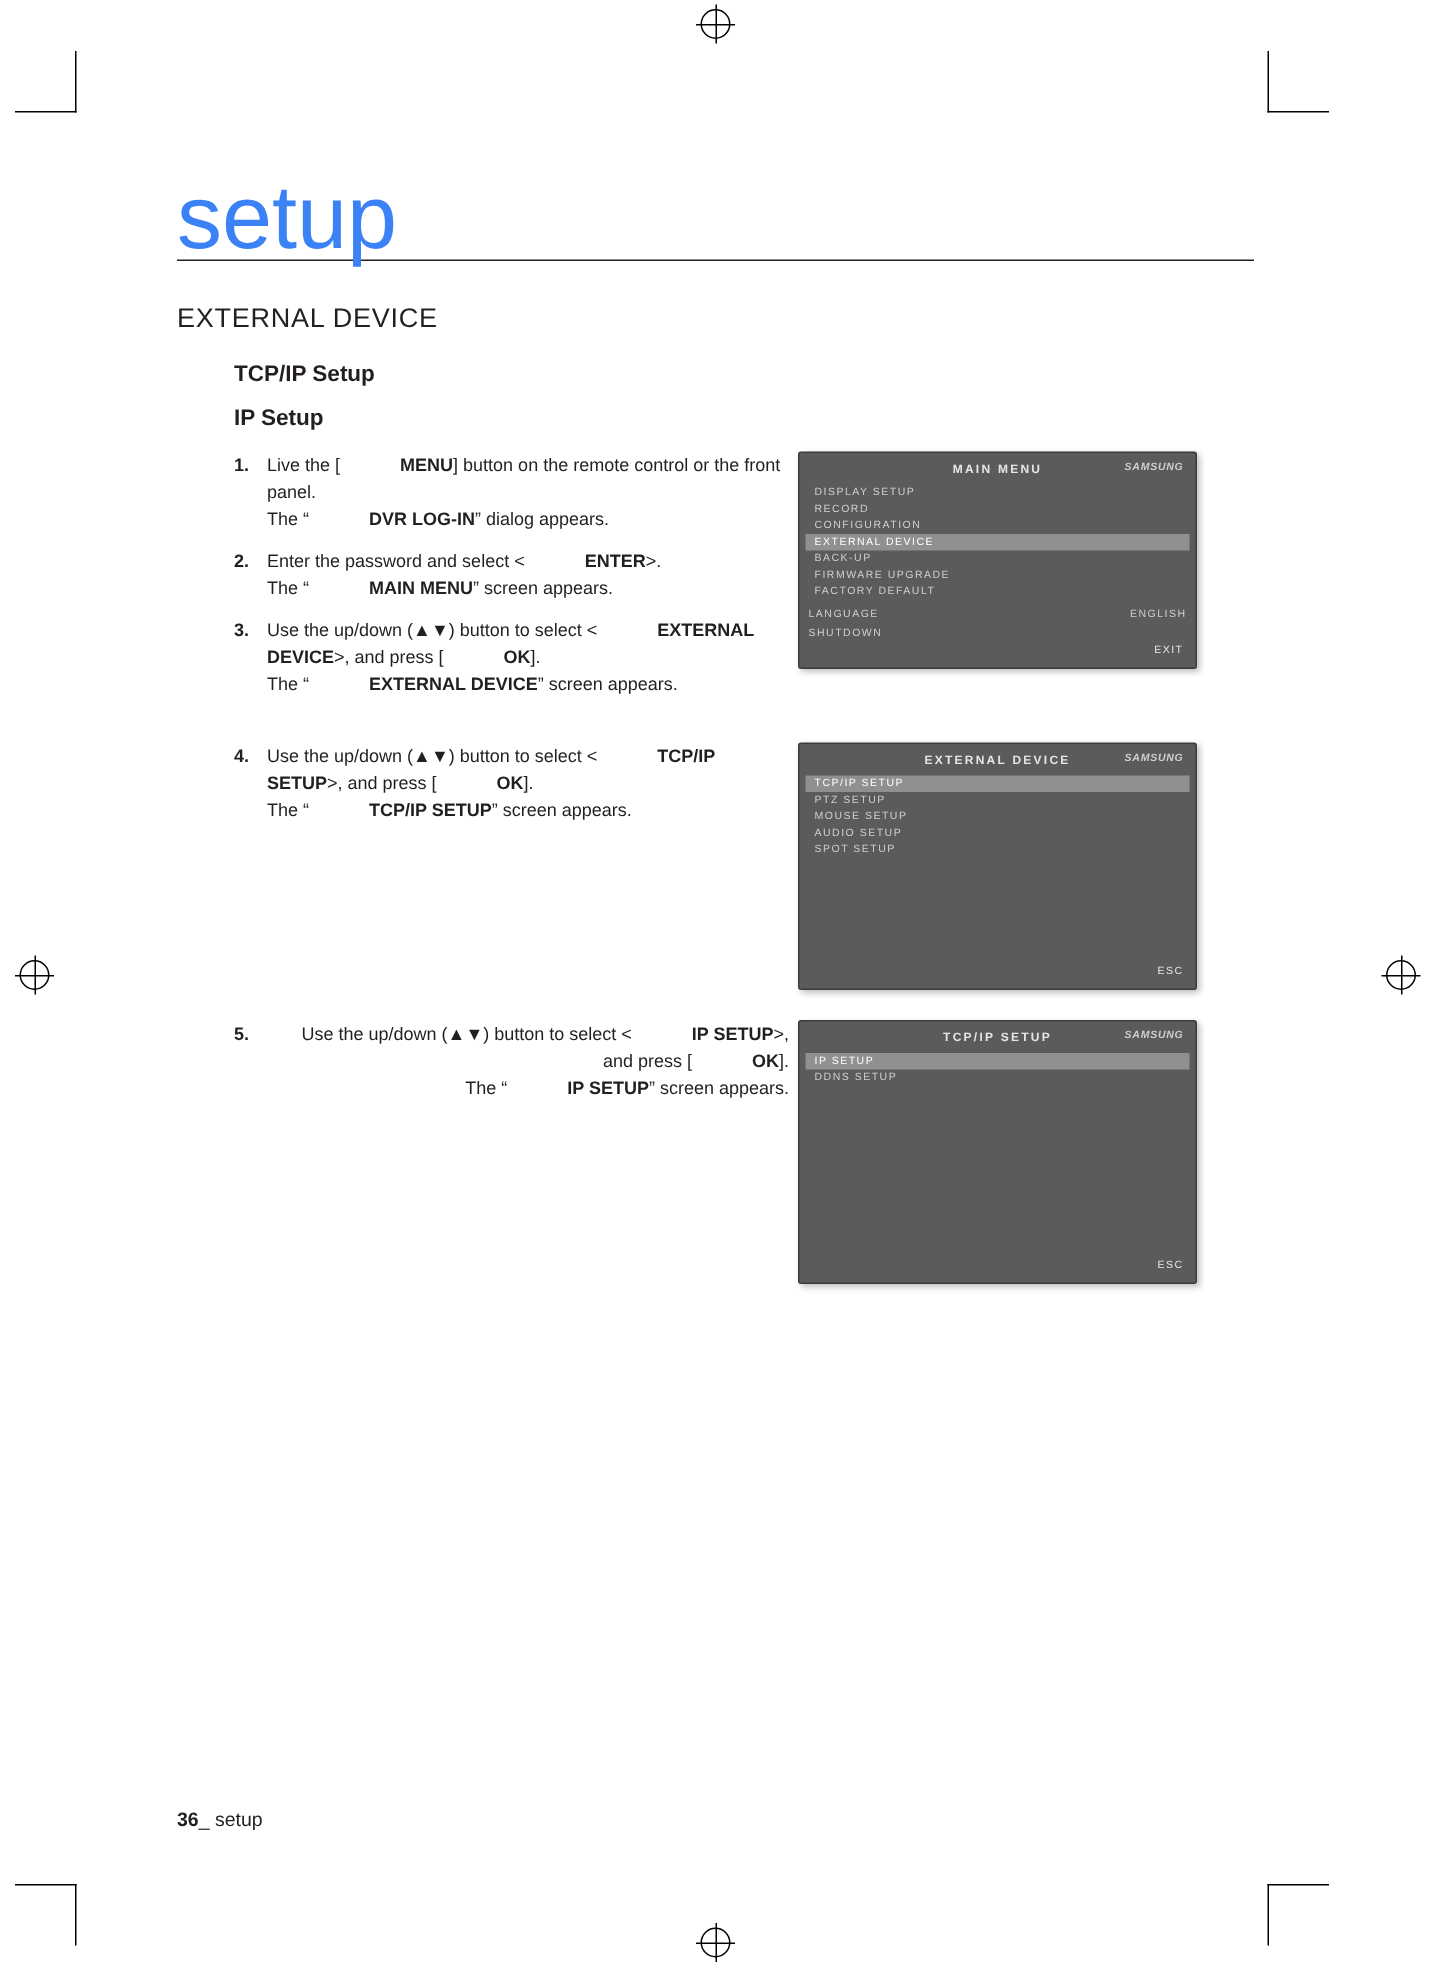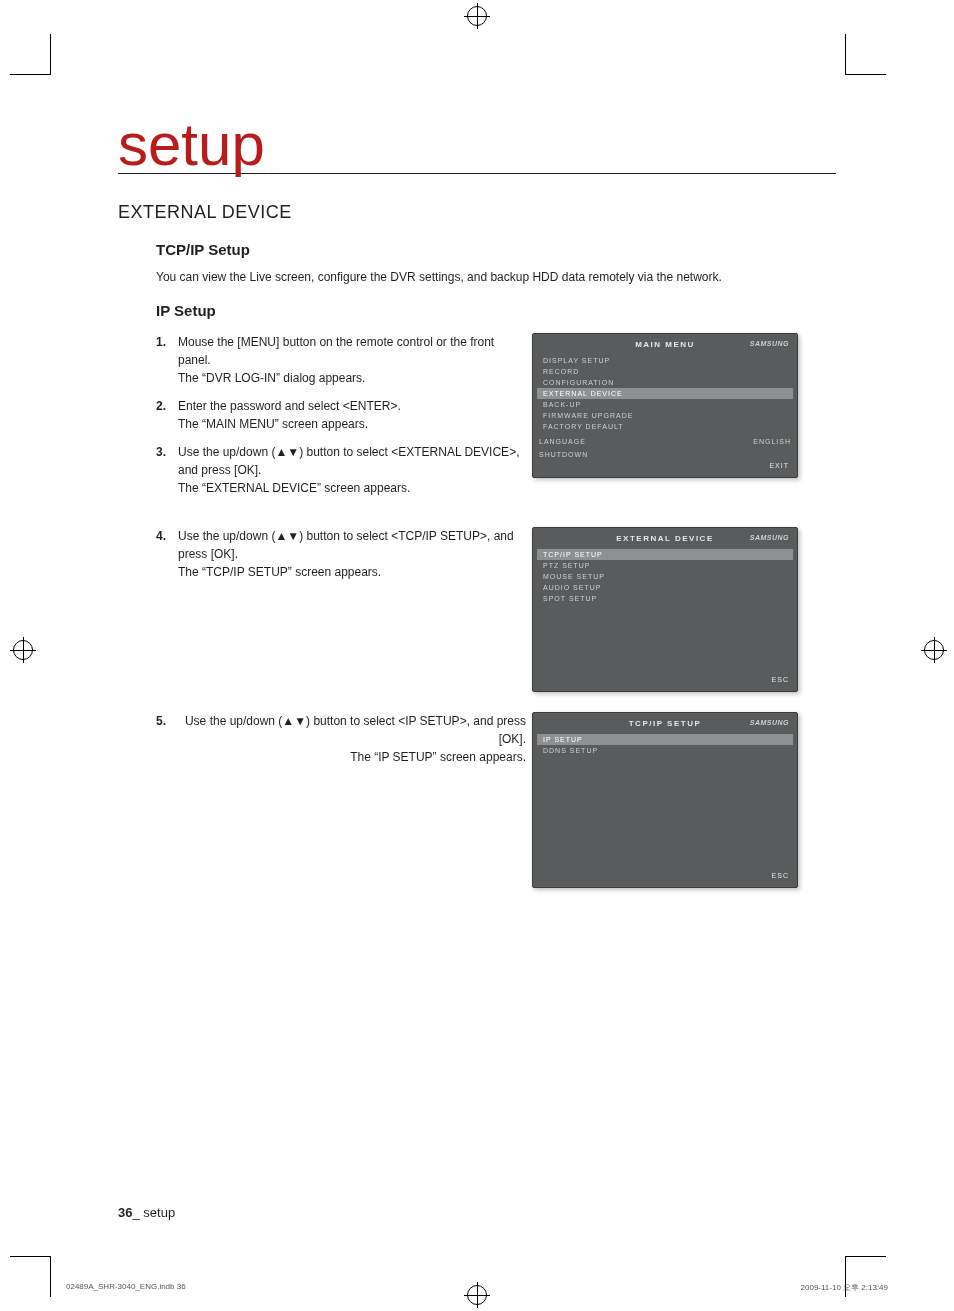--- a/index.html
+++ b/index.html
@@ -43,21 +43,21 @@
 
 .content {
   position: absolute;
   left: 118px;
   top: 110px;
   width: 718px;
 }
 .chapter-title {
   font-size: 60px;
   font-weight: 300;
-  color: #b91c1c;
+  color: #3b82f6;
   letter-spacing: 0;
   margin: 0 0 -6px 0;
   font-family: "Helvetica Neue", Arial, sans-serif;
 }
 .title-underline {
   border-bottom: 1px solid #231f20;
   margin-bottom: 28px;
 }
 h2.section-head {
   font-size: 18px;
@@ -107,21 +107,21 @@
   padding-left: 22px;
   margin-bottom: 10px;
   line-height: 1.5;
 }
 ol.steps > li::before {
   content: counter(step) ".";
   position: absolute;
   left: 0;
   font-weight: bold;
 }
-.b { font-weight: normal; }
+.b { font-weight: bold; margin-left: 40px; }
 
 .osd {
   width: 264px;
   background: #5a5b5d;
   border: 1px solid #3c3c3c;
   border-radius: 2px;
   box-shadow: 2px 2px 4px rgba(0,0,0,0.25);
   padding-bottom: 6px;
   margin-left: 6px;
   flex-shrink: 0;
@@ -209,29 +209,28 @@
   <div class="reg-mark reg-bot"></div>
 
   <div class="content">
     <h1 class="chapter-title">setup</h1>
     <div class="title-underline"></div>
 
     <h2 class="section-head">EXTERNAL DEVICE</h2>
 
     <div class="sub">
       <h3 class="sub-head">TCP/IP Setup</h3>
-      <p class="sub-intro">You can view the Live screen, configure the DVR settings, and backup HDD data remotely via the network.</p>
 
       <h4 class="sub-sub">IP Setup</h4>
 
       <div class="step-row">
         <div class="step-text">
           <ol class="steps">
             <li>
-              <span>Mouse the [</span><span class="b">MENU</span><span>] button on the remote control or the front panel.</span><br>
+              <span>Live the [</span><span class="b">MENU</span><span>] button on the remote control or the front panel.</span><br>
               <span>The “</span><span class="b">DVR LOG-IN</span><span>” dialog appears.</span>
             </li>
             <li>
               <span>Enter the password and select &lt;</span><span class="b">ENTER</span><span>&gt;.</span><br>
               <span>The “</span><span class="b">MAIN MENU</span><span>” screen appears.</span>
             </li>
             <li>
               <span>Use the up/down (▲▼) button to select &lt;</span><span class="b">EXTERNAL DEVICE</span><span>&gt;, and press [</span><span class="b">OK</span><span>].</span><br>
               <span>The “</span><span class="b">EXTERNAL DEVICE</span><span>” screen appears.</span>
             </li>
@@ -309,17 +308,13 @@
         </div>
       </div>
 
     </div>
   </div>
 
   <div class="page-footer">
     <span class="pn">36</span><span>_ setup</span>
   </div>
 
-  <div class="sheet-footer">
-    <span>02489A_SHR-3040_ENG.indb   36</span>
-    <span>2009-11-10   오후 2:13:49</span>
-  </div>
 </div>
 
 </body></html>

